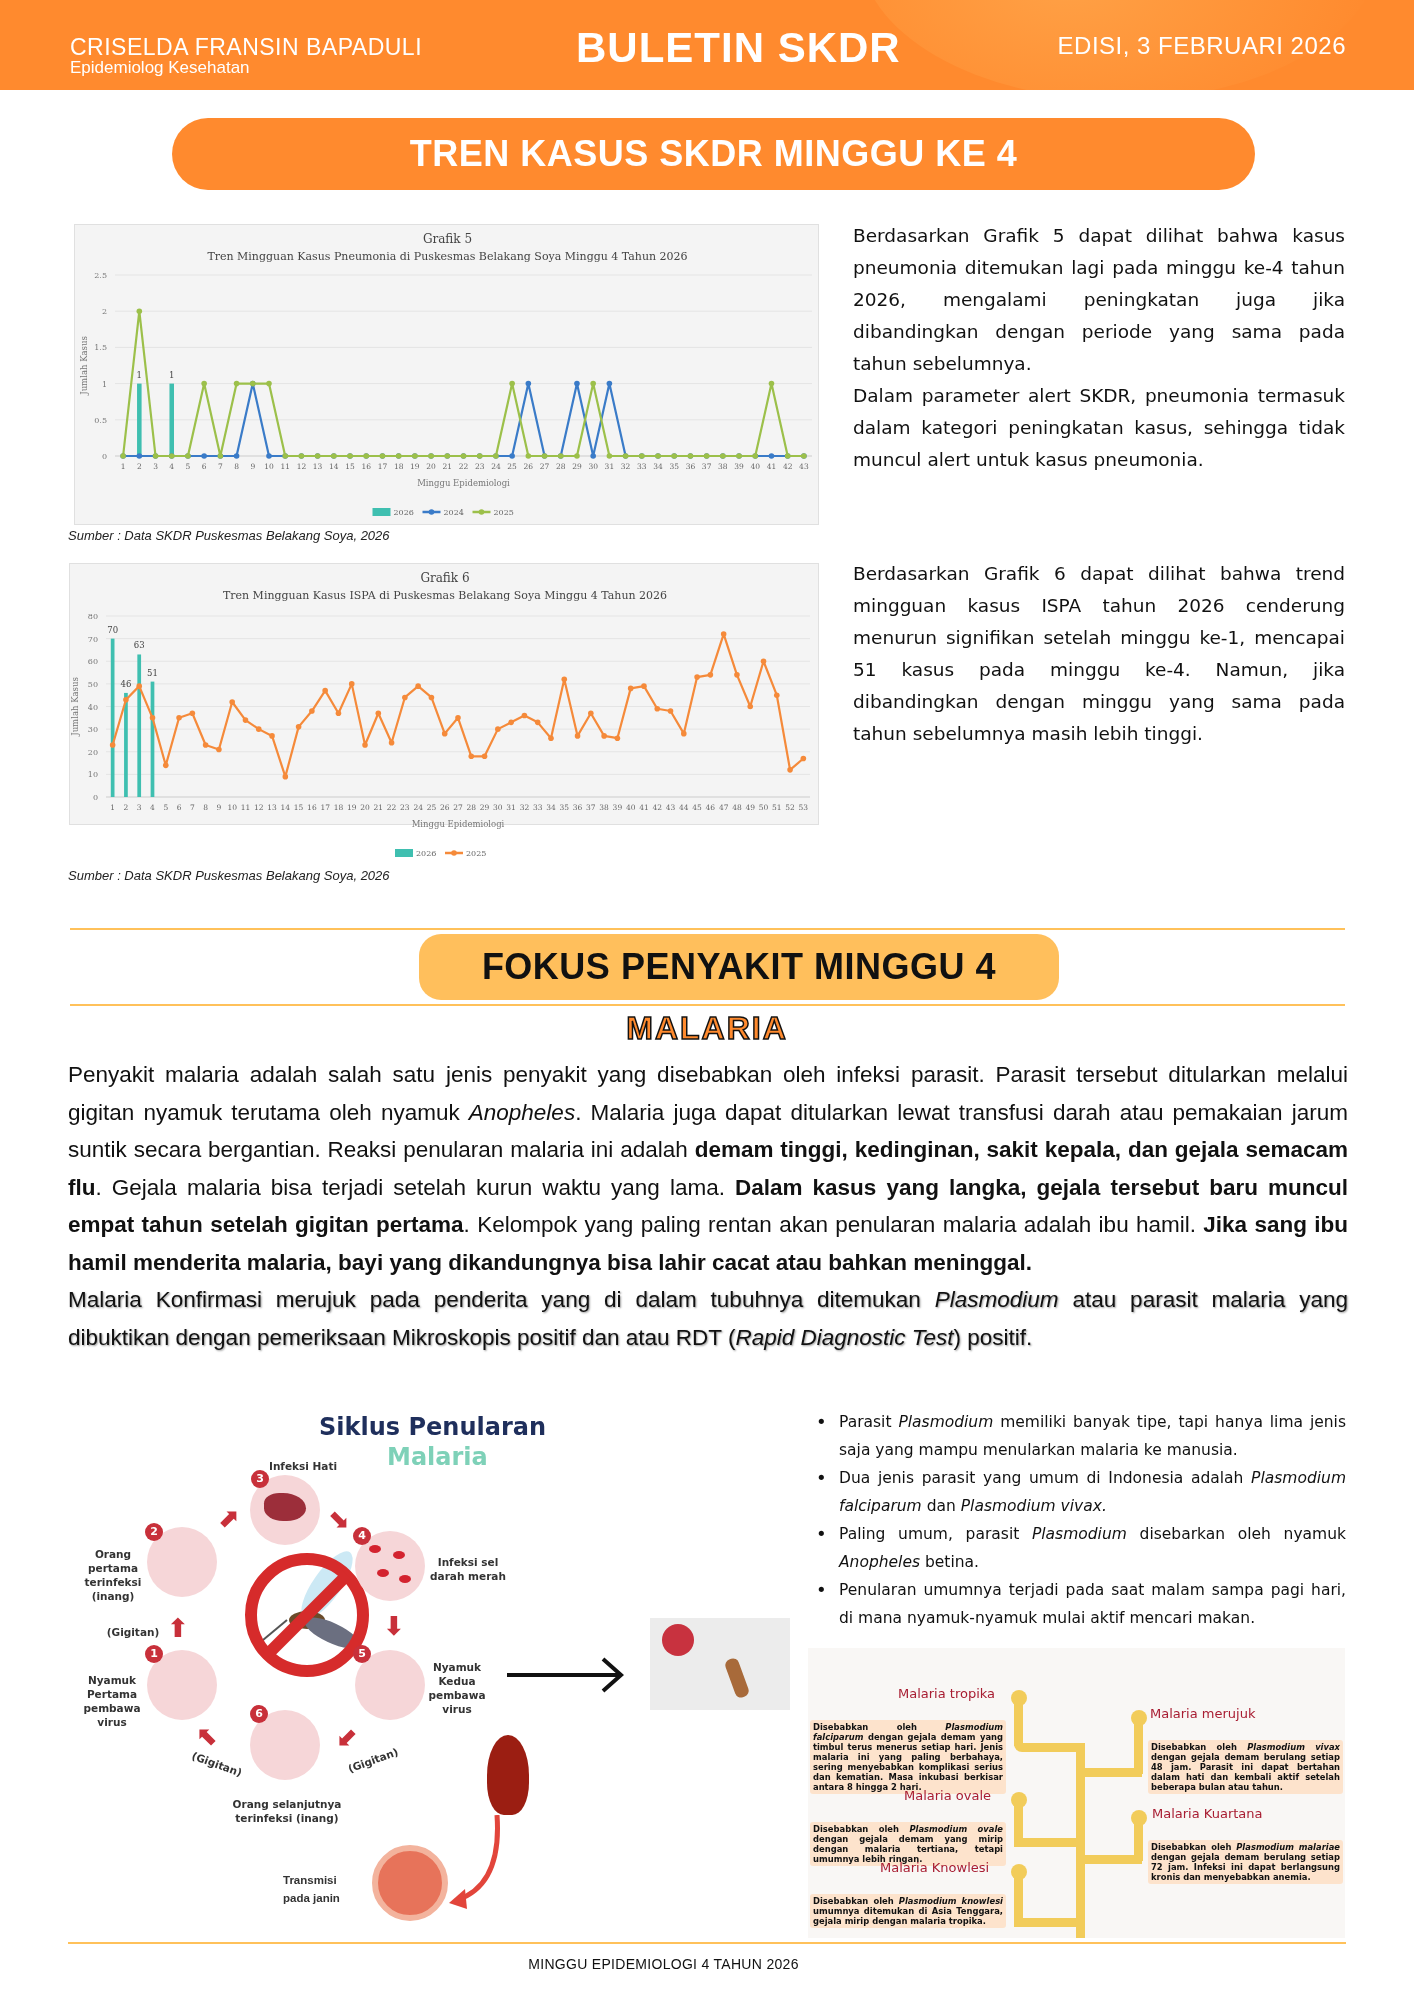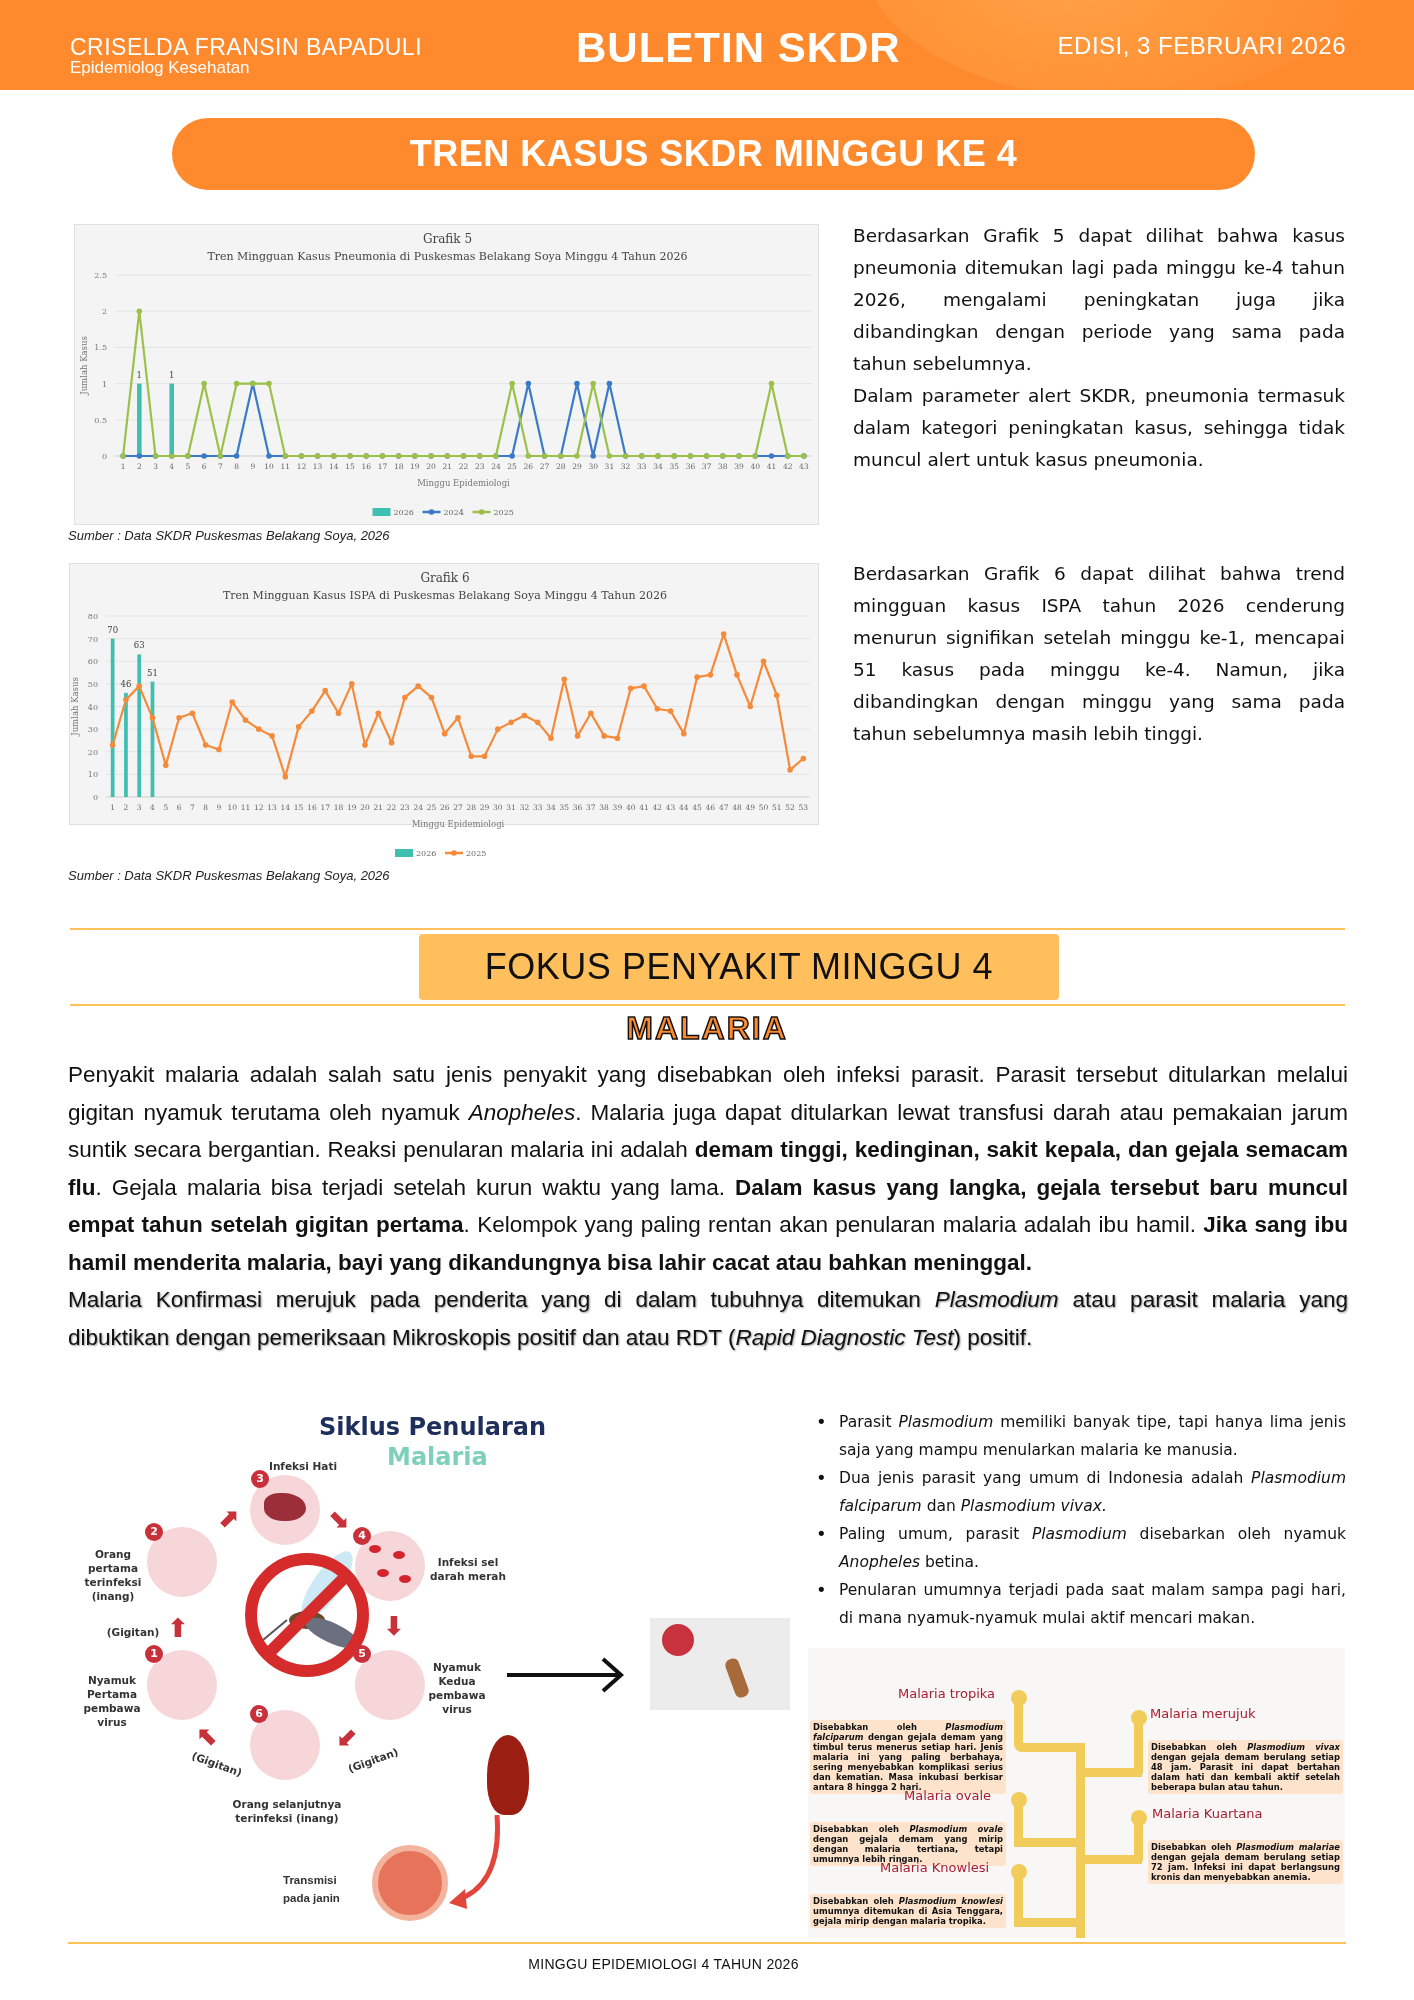--- a/index.html
+++ b/index.html
@@ -13,21 +13,21 @@
 
   .pill-orange { position: absolute; left: 172px; top: 118px; width: 1083px; height: 72px; border-radius: 36px; background: #ff8a2e; color: #fff; font-family: "Liberation Sans", sans-serif; font-weight: bold; font-size: 36px; text-align: center; line-height: 72px; letter-spacing: .5px; }
 
   .chart-box { position: absolute; background: #f4f4f4; border: 1px solid #e0e0e0; }
   .chart-box svg { display: block; }
   .source { position: absolute; font-family: "Liberation Sans", sans-serif; font-style: italic; font-size: 13px; color: #222; }
 
   .para { position: absolute; left: 853px; width: 492px; font-family: "DejaVu Sans", sans-serif; font-size: 18.5px; line-height: 32px; text-align: justify; color: #111; }
 
   .hr { position: absolute; left: 70px; width: 1275px; height: 2px; background: #ffc15a; }
-  .pill-yellow { position: absolute; left: 419px; top: 934px; width: 640px; height: 66px; border-radius: 4px; background: #ffbf5c; color: #111; font-family: "Liberation Sans", sans-serif; font-weight: normal; font-size: 36px; text-align: center; line-height: 66px; letter-spacing: .5px; }
+  .pill-yellow { position: absolute; left: 419px; top: 934px; width: 640px; height: 66px; border-radius: 22px; background: #ffbf5c; color: #111; font-family: "Liberation Sans", sans-serif; font-weight: bold; font-size: 36px; text-align: center; line-height: 66px; letter-spacing: .5px; }
   .malaria-title { position: absolute; left: 0; width: 1414px; top: 1010px; text-align: center; font-family: "Liberation Sans", sans-serif; font-weight: bold; font-size: 32px; color: #ff8a2e; -webkit-text-stroke: 1.5px #111; letter-spacing: 2px; }
 
   .body-text { position: absolute; left: 68px; width: 1280px; top: 1056px; font-family: "Liberation Sans", sans-serif; font-size: 22.5px; line-height: 37.5px; text-align: justify; color: #111; }
   .body-text b { font-weight: bold; }
   .body-text .shadow { text-shadow: 1px 1px 2px #999; }
 
   .cycle { position: absolute; left: 68px; top: 1405px; width: 540px; height: 520px; margin-left: 19px; }
   .cycle .t1 { position: absolute; left: 232px; top: 8px; font-family: "DejaVu Sans", sans-serif; font-weight: bold; font-size: 24px; color: #1f2f5c; }
   .cycle .t2 { position: absolute; left: 300px; top: 38px; font-family: "DejaVu Sans", sans-serif; font-weight: bold; font-size: 24px; color: #7ed1b8; }
   .cyc-label { position: absolute; font-family: "DejaVu Sans", sans-serif; font-weight: bold; font-size: 10.5px; color: #333; text-align: center; line-height: 14px; }

